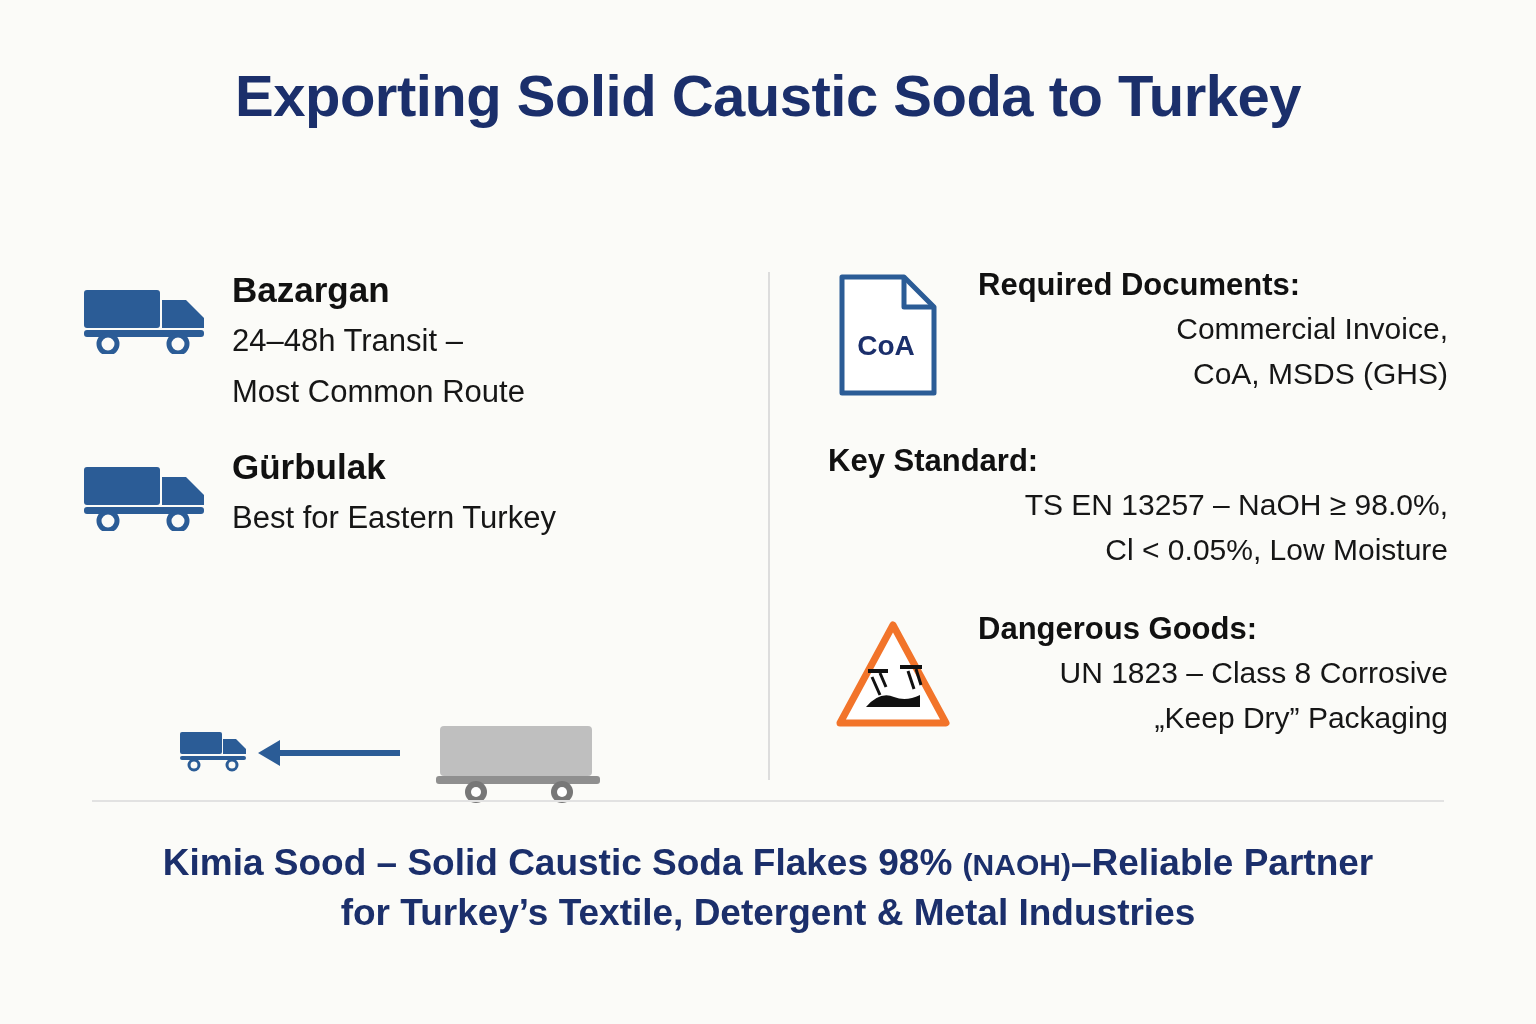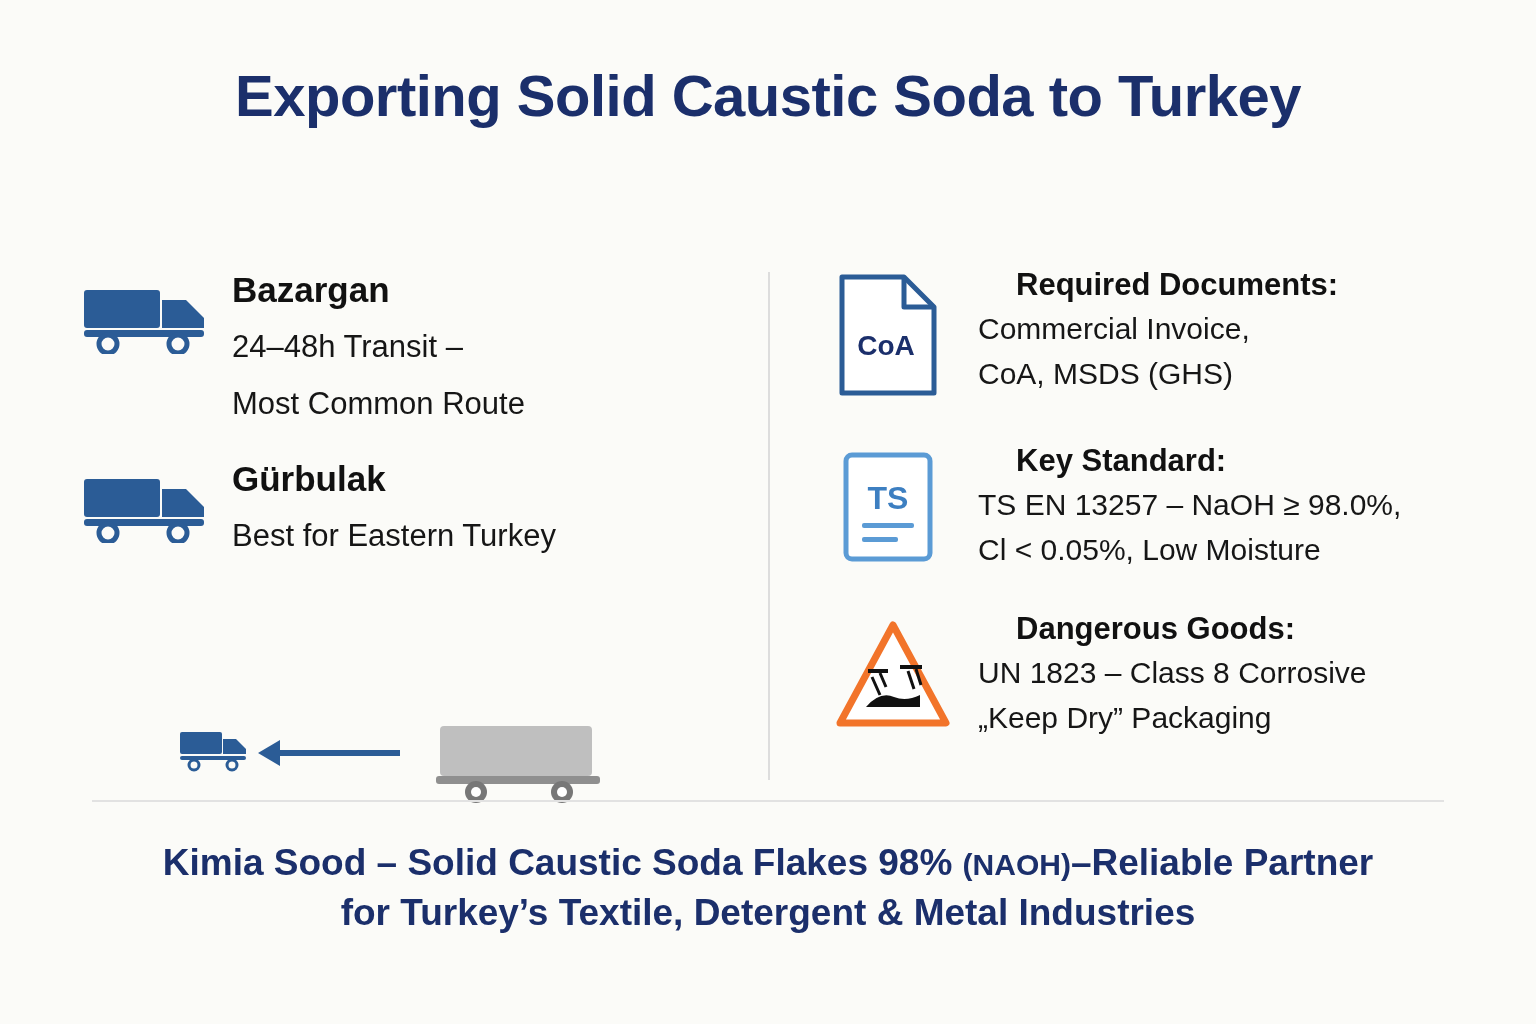--- a/index.html
+++ b/index.html
@@ -73,46 +73,46 @@
   .route-name {
     font-size: 35px;
     font-weight: bold;
     color: #111111;
     line-height: 1.25;
   }
   .route-desc {
     font-size: 31px;
     color: #161616;
     line-height: 1.38;
-    margin-top: 14px;
+    margin-top: 8px;
   }
 
   .doc-row {
     display: flex;
     align-items: flex-start;
     margin-bottom: 38px;
   }
   .doc-icon {
     width: 150px;
     flex: 0 0 150px;
     padding-top: 6px;
   }
   .doc-text { flex: 1 1 auto; }
   .doc-title {
     font-size: 31px;
     font-weight: bold;
     color: #111111;
     line-height: 1.3;
-    margin-left: 38px;
   }
   .doc-desc {
     font-size: 30px;
     color: #161616;
     line-height: 1.36;
     margin-top: 4px;
+    text-align: right;
   }
 
   
   .illustration {
     position: absolute;
     left: 150px;
     top: 718px;
     width: 520px;
     height: 92px;
   }
@@ -198,28 +198,20 @@
         </svg>
       </div>
       <div class="doc-text">
         <div class="doc-title">Required Documents:</div>
         <div class="doc-desc">Commercial Invoice,</div>
         <div class="doc-desc">CoA, MSDS (GHS)</div>
       </div>
     </div>
 
     <div class="doc-row">
-      <div class="doc-icon">
-        <svg width="120" height="120" viewBox="0 0 120 120">
-          <rect x="18" y="8" width="84" height="104" rx="6" fill="#ffffff" stroke="#5b9bd5" stroke-width="5"></rect>
-          <text x="60" y="62" text-anchor="middle" font-family="Liberation Sans, sans-serif" font-size="32" font-weight="bold" fill="#3d7fc1">TS</text>
-          <rect x="34" y="76" width="52" height="5" rx="2" fill="#5b9bd5"></rect>
-          <rect x="34" y="90" width="36" height="5" rx="2" fill="#5b9bd5"></rect>
-        </svg>
-      </div>
       <div class="doc-text">
         <div class="doc-title">Key Standard:</div>
         <div class="doc-desc">TS EN 13257 – NaOH ≥ 98.0%,</div>
         <div class="doc-desc">Cl &lt; 0.05%, Low Moisture</div>
       </div>
     </div>
 
     <div class="doc-row">
       <div class="doc-icon">
         <svg width="130" height="120" viewBox="0 0 130 120">

